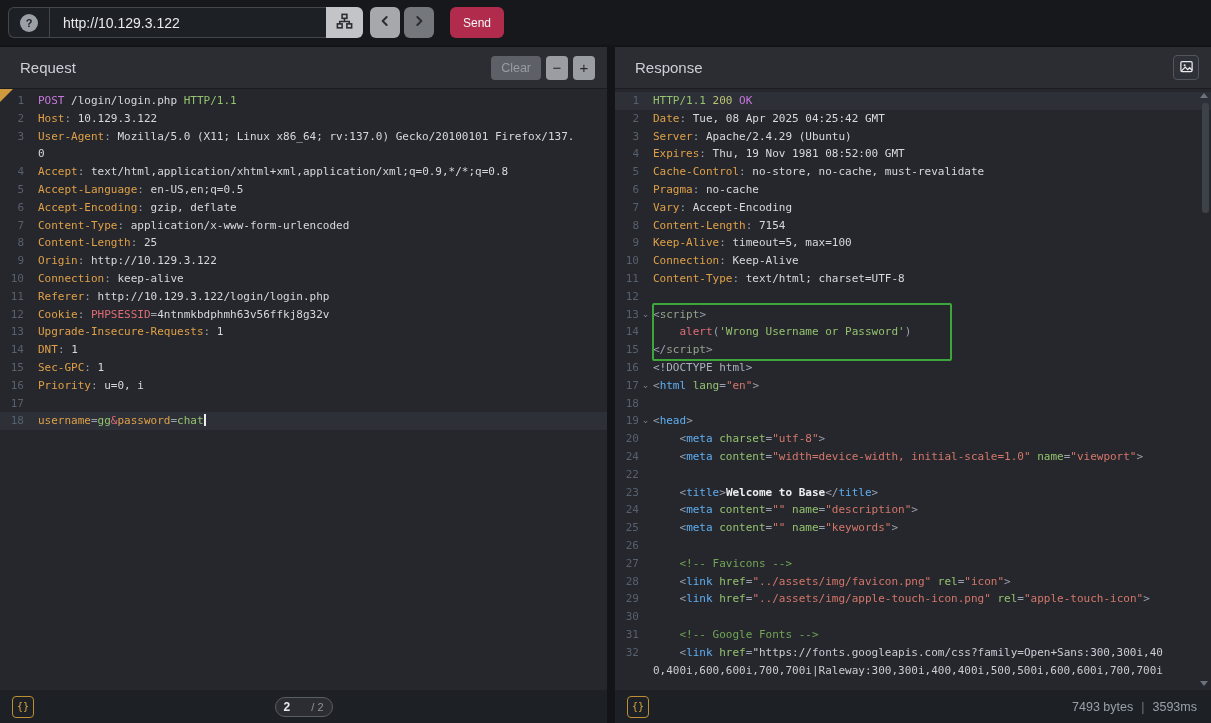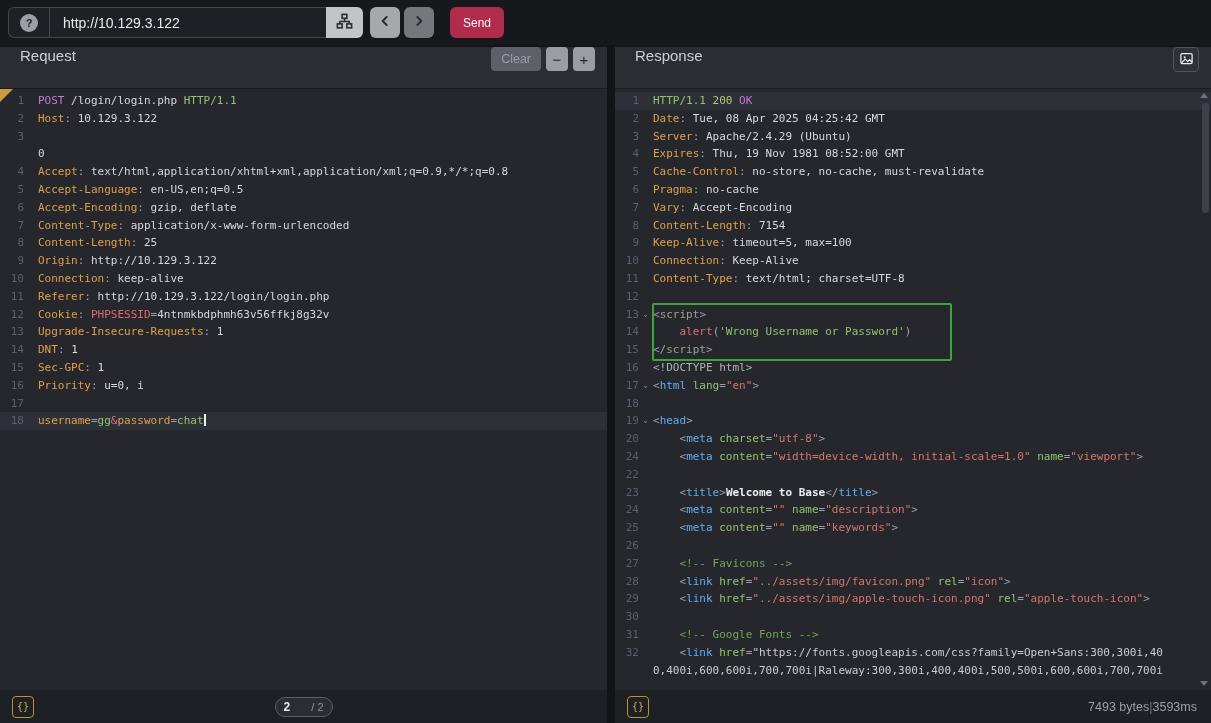--- a/index.html
+++ b/index.html
@@ -36,21 +36,21 @@
     color: #f4f6f8; border: none; border-radius: 6px; font-size: 12px; cursor: pointer;
     font-family: "Liberation Sans", sans-serif;
   }
   
   .main { display: flex; gap: 8px; height: 643px; margin-top: 2px; }
   .panel { display: flex; flex-direction: column; background: #25272c; }
   .panel-left { width: 607px; flex: none; }
   .panel-right { flex: 1; }
   .phead {
     height: 42px; flex: none; background: #2b2d33; border-bottom: 1px solid #1a1c20;
-    display: flex; align-items: flex-start; justify-content: space-between; padding: 0 12px 0 20px;
+    display: flex; align-items: center; justify-content: space-between; padding: 0 12px 0 20px;
   }
   .ptitle { color: #ccd0d6; font-size: 15px; }
   .hbtns { display: flex; gap: 5px; align-items: center; padding-left: 28px; }
   .clear-btn {
     background: #5d6066; color: #999da4; border: none; border-radius: 4px;
     height: 24px; padding: 0 10px; font-size: 12.5px; font-family: "Liberation Sans", sans-serif;
   }
   .sq-btn {
     background: #9a9da2; color: #26282c; border: none; border-radius: 4px;
     height: 24px; width: 22px; font-size: 15px; display: flex; align-items: center; justify-content: center;
@@ -108,21 +108,21 @@
     border: 1px solid #bd8f33; border-radius: 4px; background: transparent; color: #d6a63e;
     font-family: "DejaVu Sans Mono", monospace; font-size: 10px;
     display: flex; align-items: center; justify-content: center; padding: 0; cursor: pointer;
   }
   .pager {
     width: 58px; height: 20px; border: 1px solid #5a5e65; border-radius: 10px; background: #2b2d32;
     display: flex; align-items: center; justify-content: space-between; padding: 0 8px;
   }
   .pager-cur { color: #e8eaed; font-size: 12px; font-weight: bold; }
   .pager-tot { color: #8d939b; font-size: 11px; }
-  .stats { color: #99a0a8; font-size: 12.5px; display: flex; align-items: center; }
+  .stats { color: #99a0a8; font-size: 12.5px; display: flex; gap: 8px; align-items: center; }
   .stats .sep { color: #6d737d; }
 </style>
 </head>
 <body>
 
 <div class="topbar">
   <div class="urlgroup">
     <div class="url-input">
       <span class="help-badge">?</span>
       <span class="url-divider"></span>
@@ -175,20 +175,21 @@
           <span class="code"><span class="c-kw">POST</span><span class="c-txt"> /login/login.php </span><span class="c-grn">HTTP/1.1</span></span>
         </div>
         <div class="row">
           <span class="ln">2</span>
           <span class="fold"></span>
           <span class="code"><span class="c-key">Host</span><span class="c-pun">: </span><span class="c-txt">10.129.3.122</span></span>
         </div>
         <div class="row">
           <span class="ln">3</span>
           <span class="fold"></span>
+          <span class="code"><span class="c-key">User-Agent</span><span class="c-pun">: </span><span class="c-txt">Mozilla/5.0 (X11; Linux x86_64; rv:137.0) Gecko/20100101 Firefox/137.</span></span>
         </div>
         <div class="row">
           <span class="ln"></span>
           <span class="fold"></span>
           <span class="code"><span class="c-txt">0</span></span>
         </div>
         <div class="row">
           <span class="ln">4</span>
           <span class="fold"></span>
           <span class="code"><span class="c-key">Accept</span><span class="c-pun">: </span><span class="c-txt">text/html,application/xhtml+xml,application/xml;q=0.9,*/*;q=0.8</span></span>

